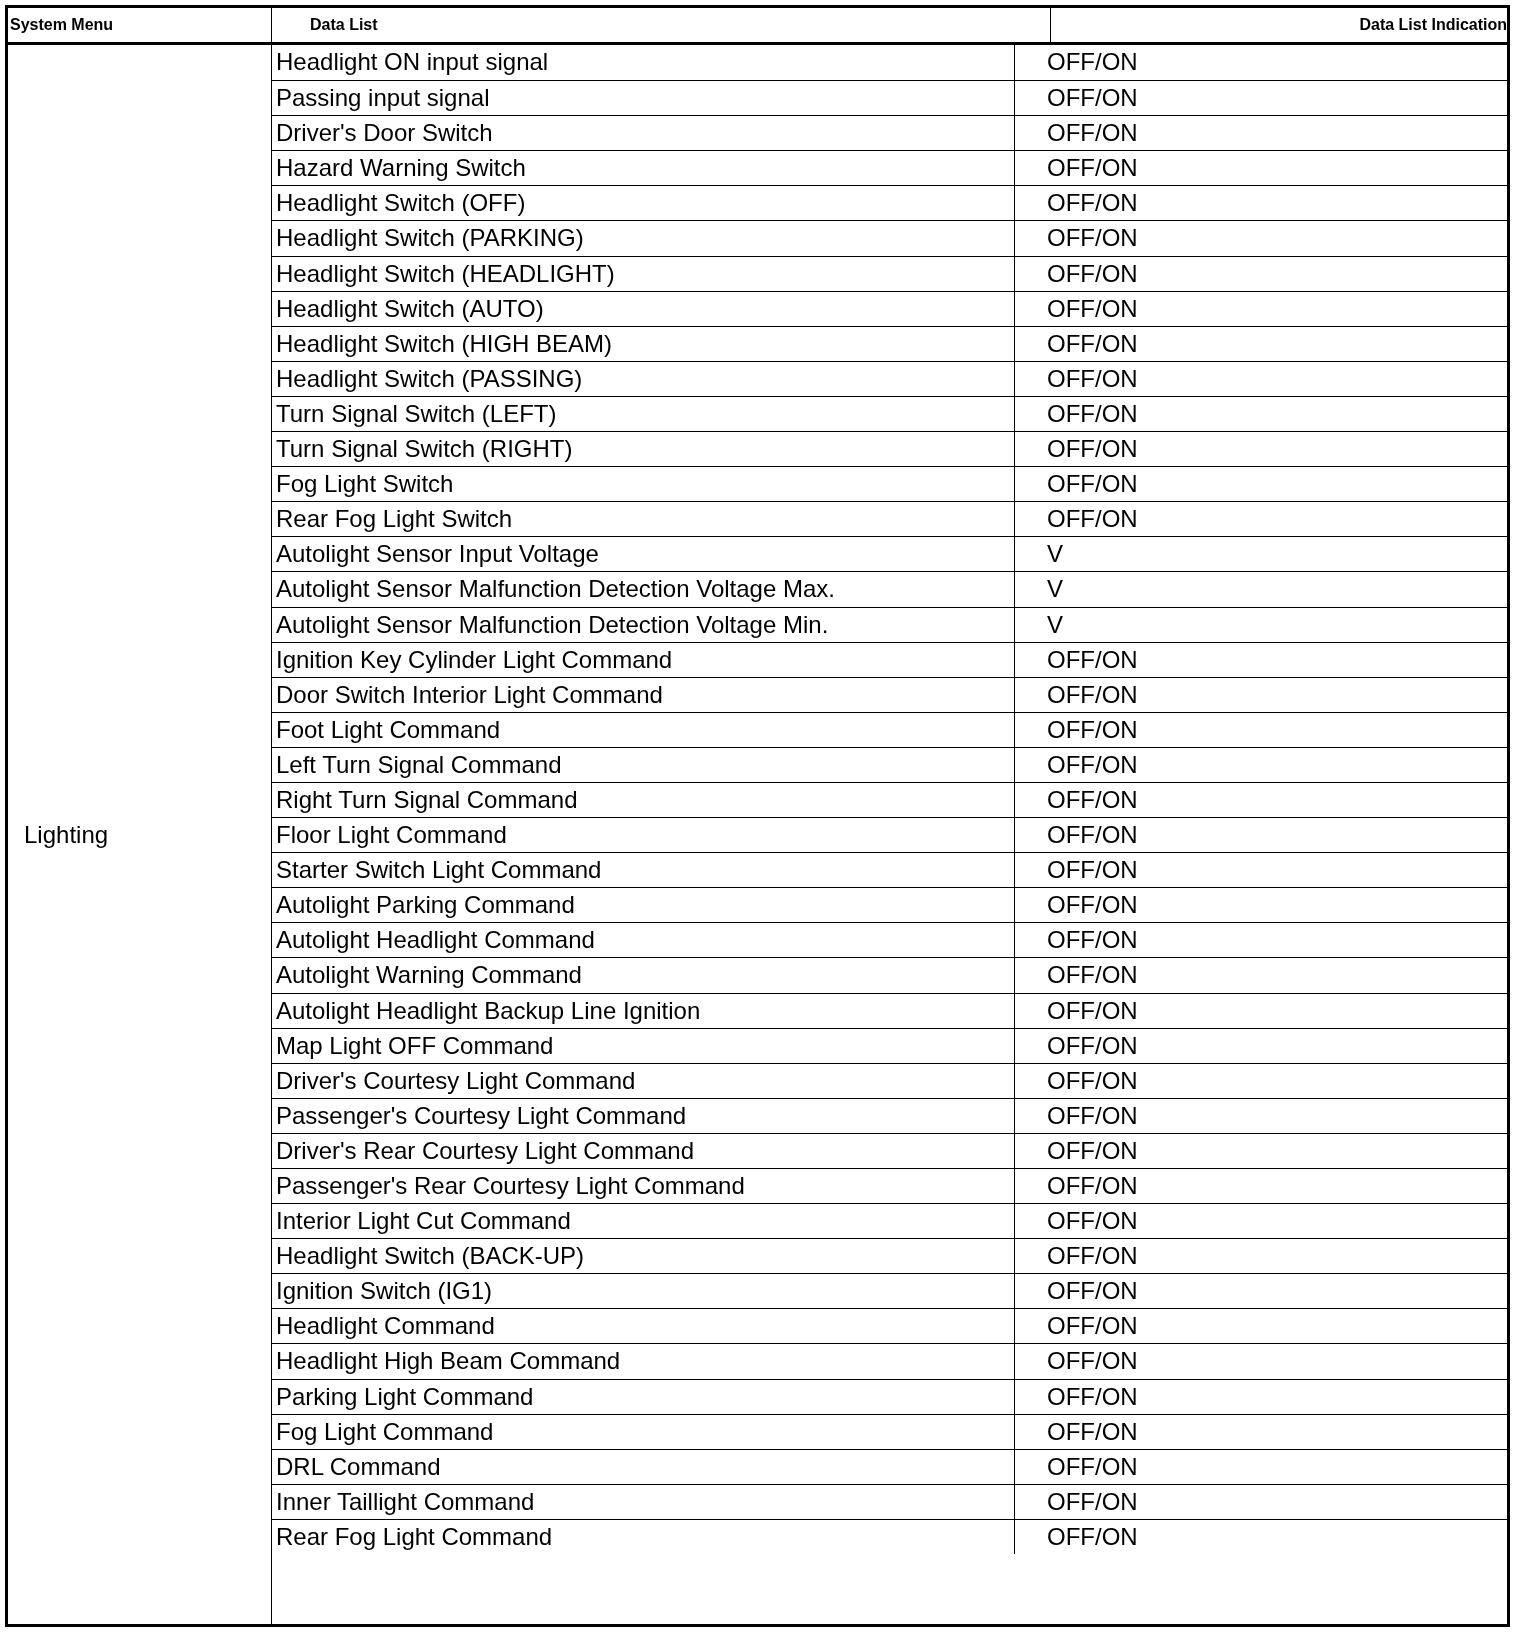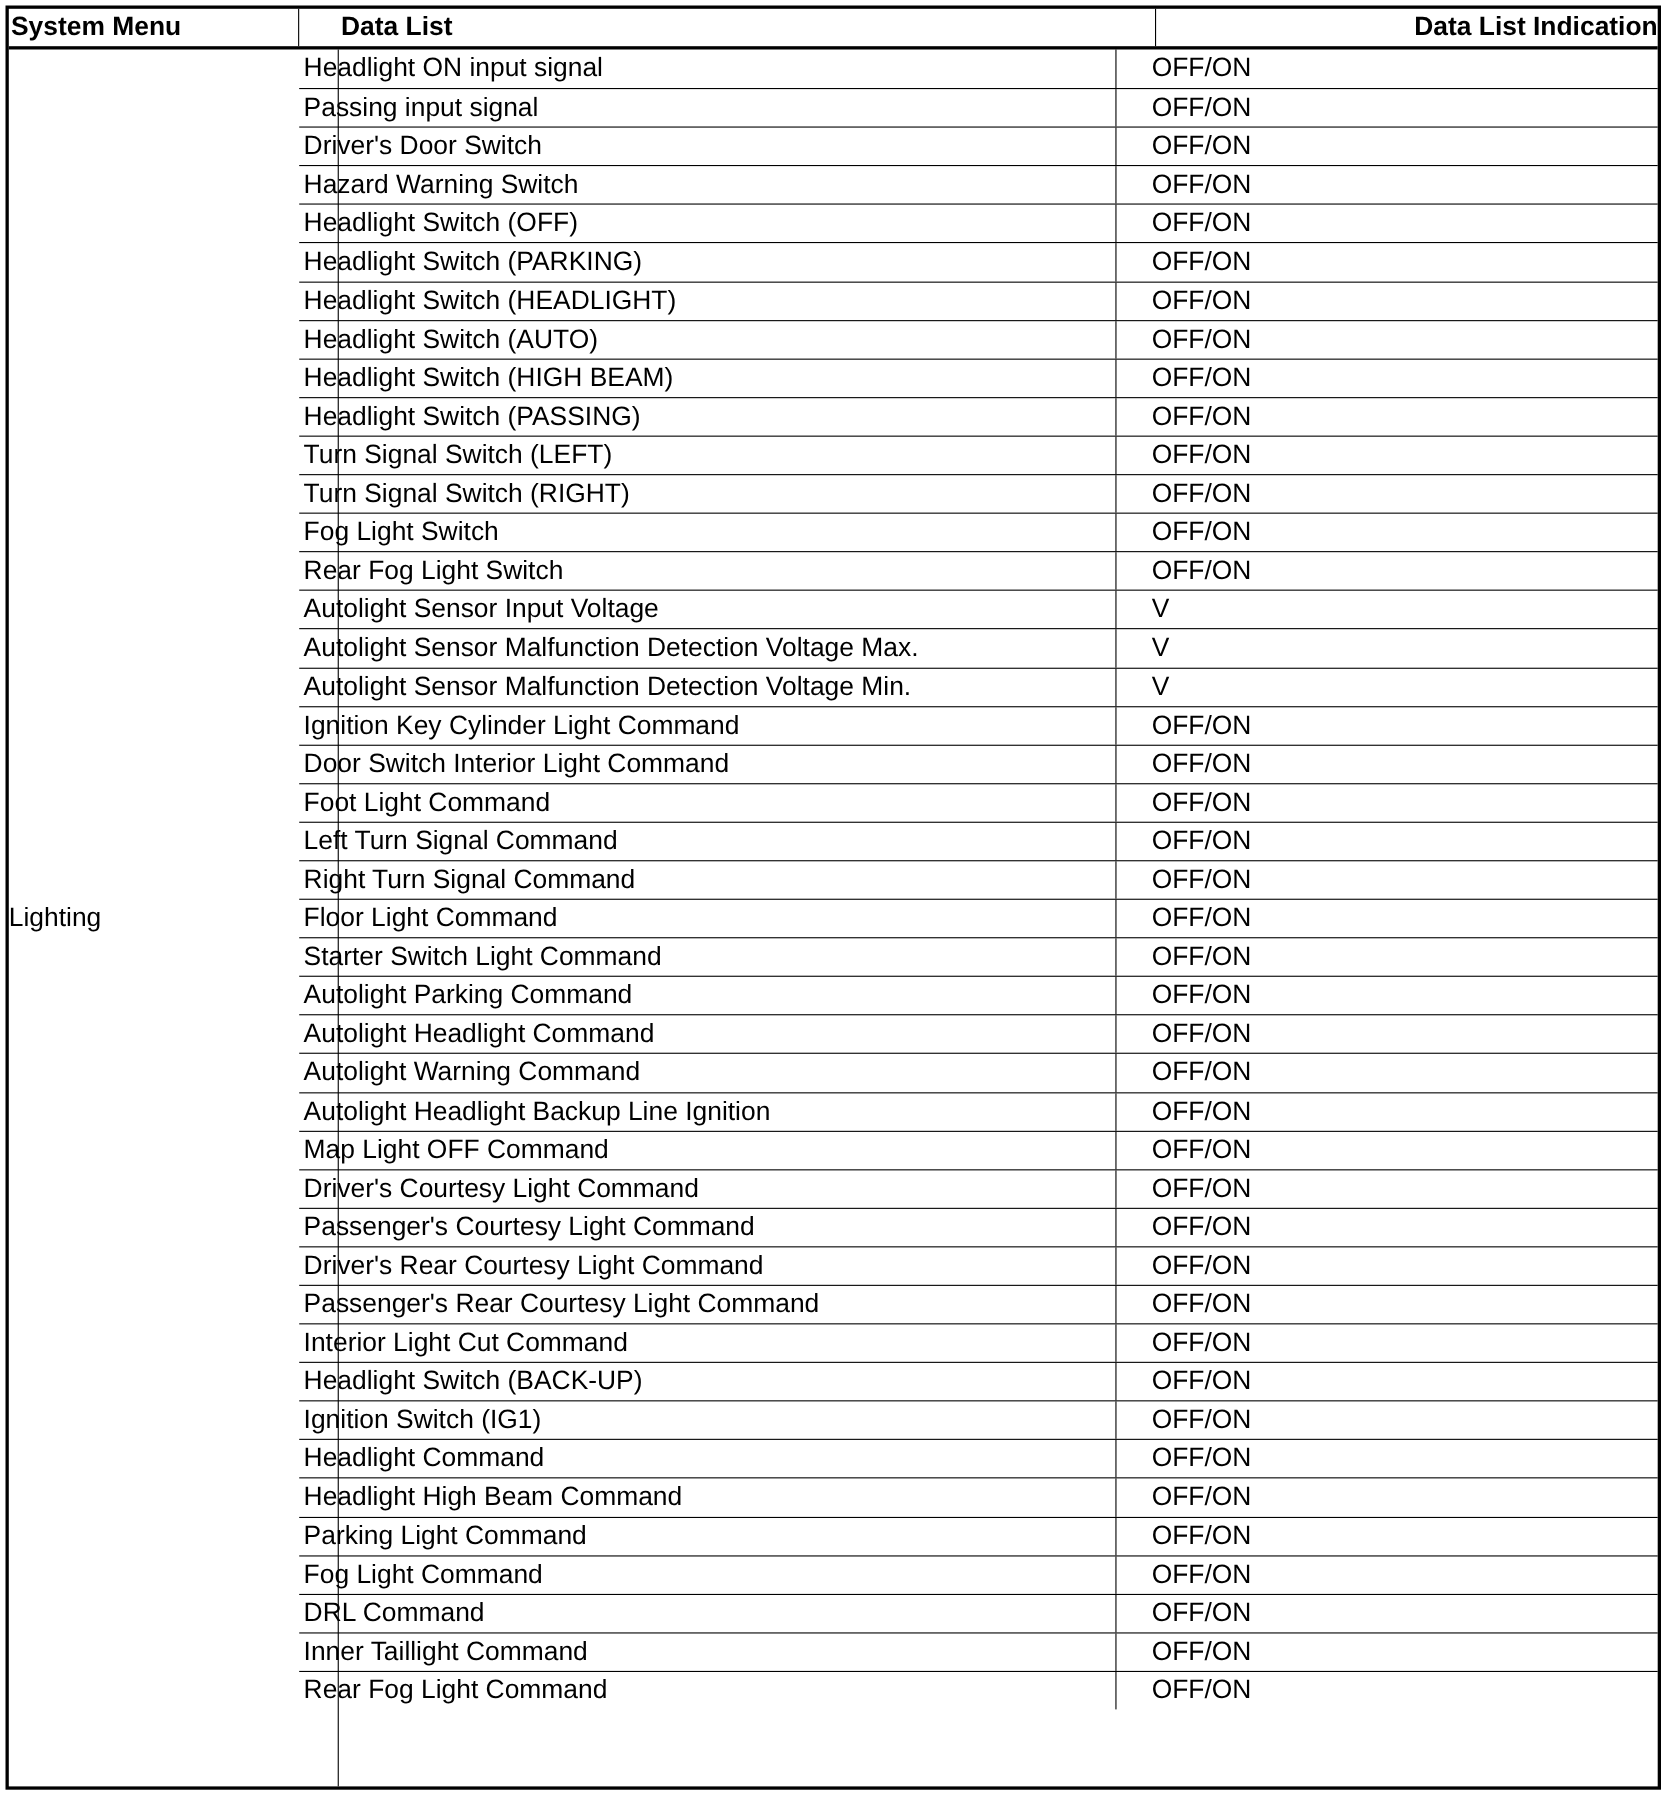--- a/index.html
+++ b/index.html
@@ -8,30 +8,30 @@
     position: absolute; left: 5px; top: 5px;
     width: 1499px; height: 1616px;
     border: 3px solid #000; box-sizing: content-box;
     font-family: "Liberation Sans", sans-serif; color: #000;
   }
   .hdr {
     position: absolute; left: 0; top: 0; width: 1499px; height: 34px;
     border-bottom: 3px solid #000; display: flex;
   }
   .hdr div {
-    font-weight: bold; font-size: 24px; line-height: 34px;
+    font-weight: bold; font-size: 16px; line-height: 34px;
     padding-left: 2px; box-sizing: border-box; white-space: nowrap; overflow: hidden;
   }
   .c1 { width: 264px; border-right: 1.5px solid #000; }
   .c2 { width: 743px; border-right: 1.5px solid #000; margin-left: 36px; }
   .c3 { flex: 1; text-align: right; }
   .sys {
-    position: absolute; left: 0; top: 37px; width: 300px; height: 1579px;
+    position: absolute; left: 0; top: 37px; width: 264px; height: 1579px;
     border-right: 1.5px solid #000; box-sizing: border-box;
-    display: flex; align-items: center; font-size: 24px; padding-left: 0;
+    display: flex; align-items: center; font-size: 24px; padding-left: 16px;
   }
   .rows { position: absolute; left: 264px; top: 37px; width: 1235px; }
   .row { display: flex; height: 35.1px; border-top: 1.5px solid #000; box-sizing: border-box; }
   .row:first-child { border-top: none; }
   .row div { font-size: 24px; line-height: 33px; padding-left: 4px; box-sizing: border-box; white-space: nowrap; overflow: hidden; }
   .r2 { width: 743px; border-right: 1.5px solid #000; }
   .r3 { flex: 1; margin-left: 28px; }
 </style>
 </head>
 <body>

